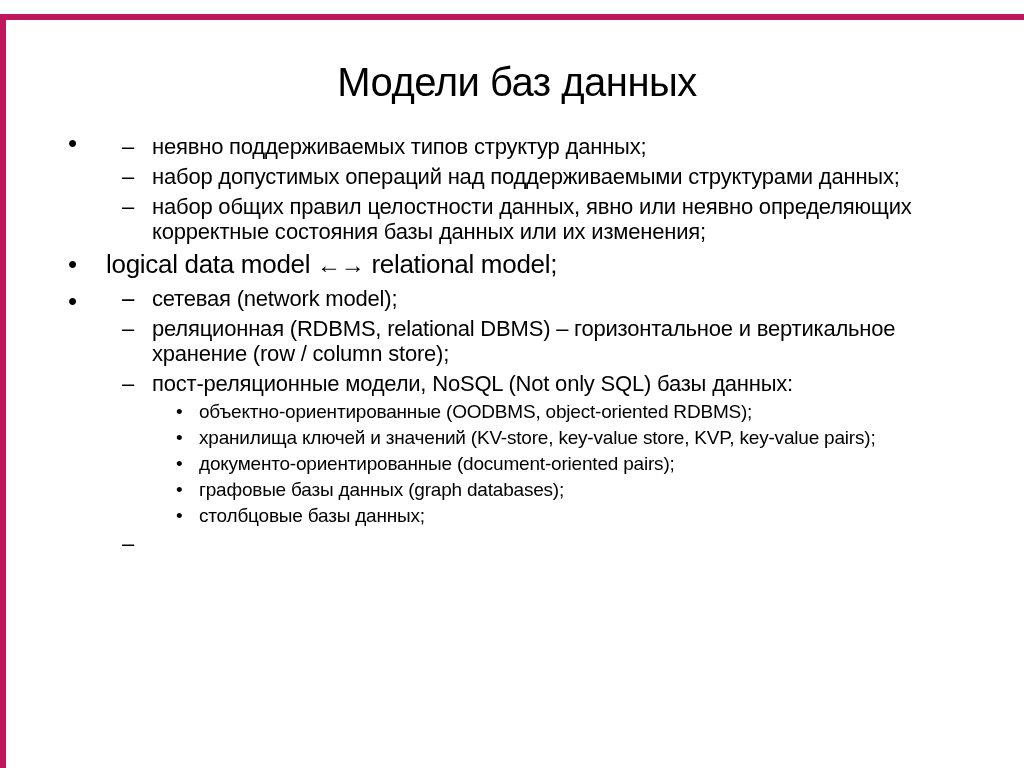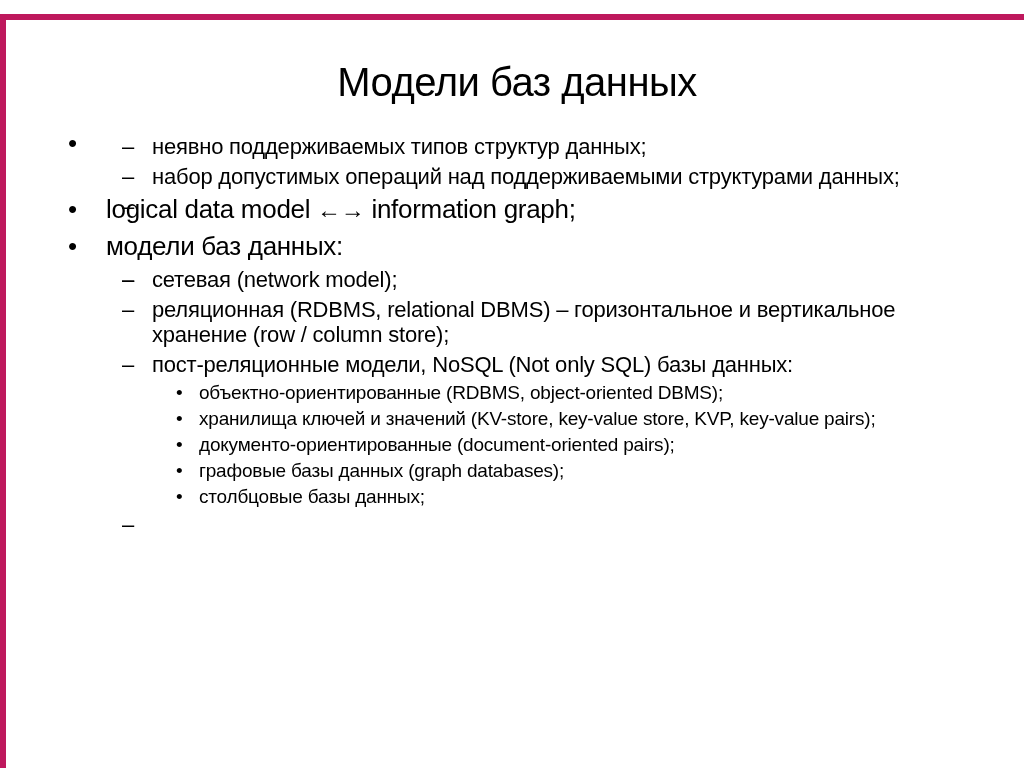--- a/index.html
+++ b/index.html
@@ -98,30 +98,30 @@
       <span>неявно поддерживаемых типов структур данных;</span>
     </div>
 
     <div class="l2">
       <span class="marker">–</span>
       <span>набор допустимых операций над поддерживаемыми структурами данных;</span>
     </div>
 
     <div class="l2">
       <span class="marker">–</span>
+      <span>набор общих правил целостности данных, явно или неявно определяющих корректные состояния базы данных или их изменения;</span>
     </div>
 
     <div class="l1">
       <span class="marker">•</span>
-      <span>logical data model </span><span class="arrows">←→</span><span> information graph;</span>
+      <span>logical data model </span><span class="arrows">←→</span><span> relational model;</span>
     </div>
 
     <div class="l1">
       <span class="marker">•</span>
-      <span>модели баз данных:</span>
     </div>
 
     <div class="l2">
       <span class="marker">–</span>
     </div>
 
     <div class="l2">
       <span class="marker">–</span>
       <span>сетевая (network model);</span>
     </div>
@@ -131,21 +131,21 @@
       <span>реляционная (RDBMS, relational DBMS) – горизонтальное и вертикальное хранение (row / column store);</span>
     </div>
 
     <div class="l2">
       <span class="marker">–</span>
       <span>пост-реляционные модели, NoSQL (Not only SQL) базы данных:</span>
     </div>
 
     <div class="l3">
       <span class="marker">•</span>
-      <span>объектно-ориентированные (RDBMS, object-oriented DBMS);</span>
+      <span>объектно-ориентированные (OODBMS, object-oriented RDBMS);</span>
     </div>
 
     <div class="l3">
       <span class="marker">•</span>
       <span>хранилища ключей и значений (KV-store, key-value store, KVP, key-value pairs);</span>
     </div>
 
     <div class="l3">
       <span class="marker">•</span>
       <span>документо-ориентированные (document-oriented pairs);</span>

